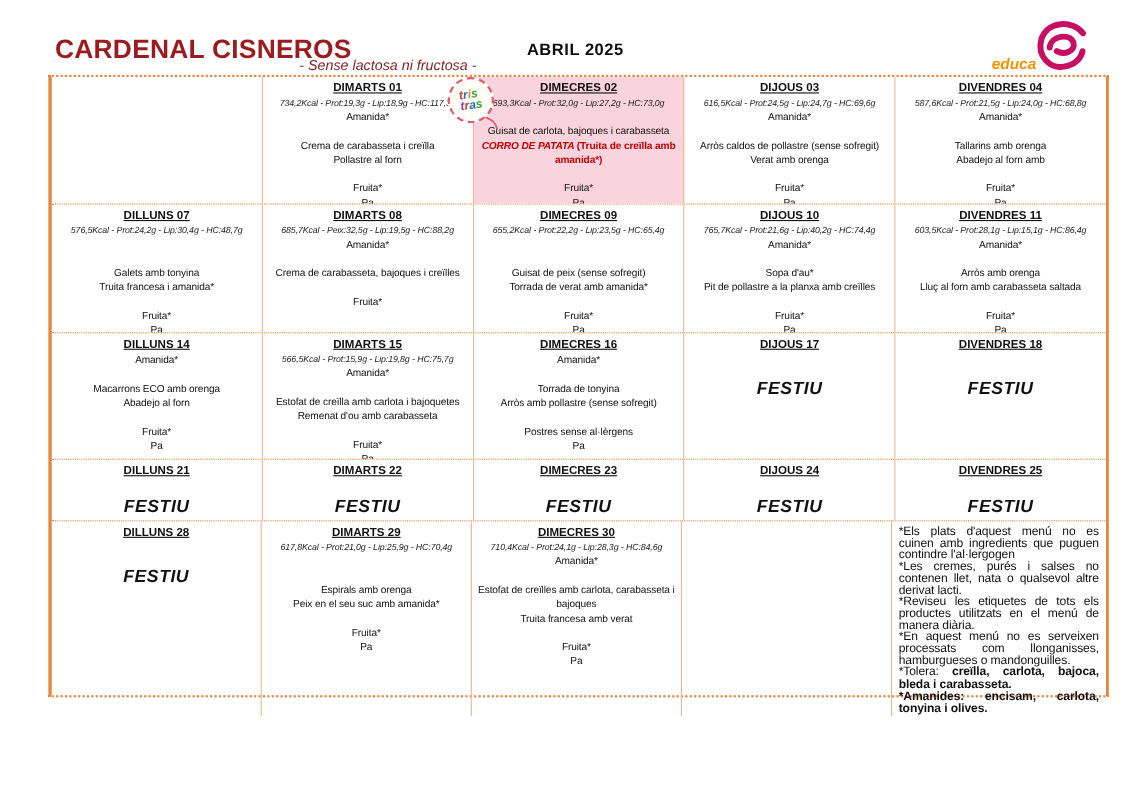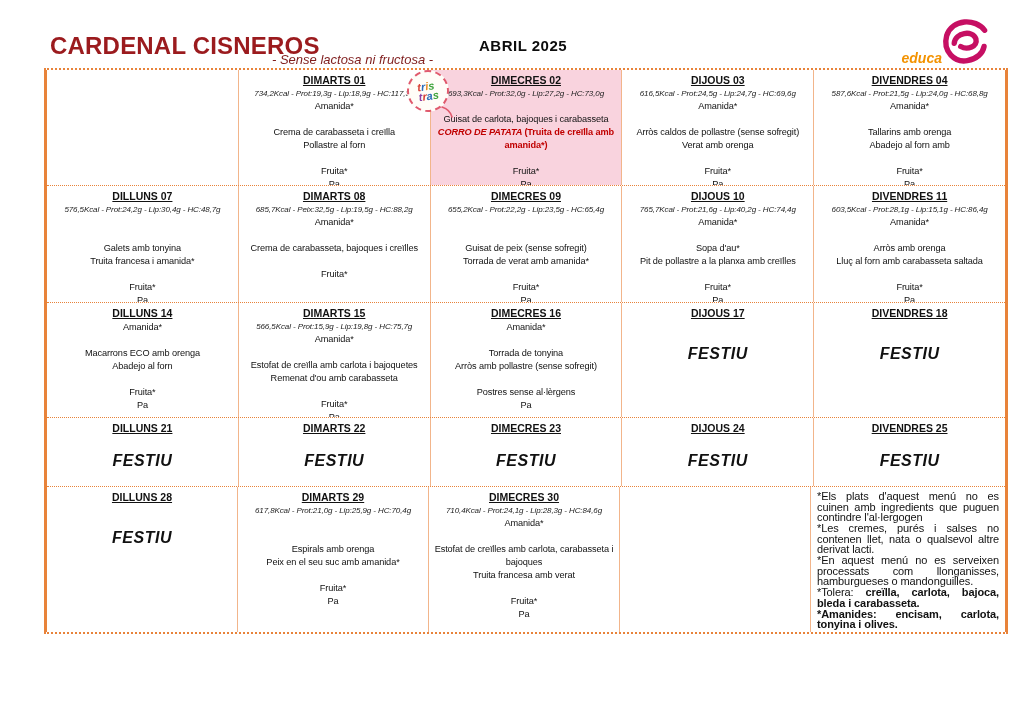--- a/index.html
+++ b/index.html
@@ -255,20 +255,21 @@
         <div class="line">Estofat de creïlles amb carlota, carabasseta i bajoques</div>
         <div class="line">Truita francesa amb verat</div>
         <div class="line">&nbsp;</div>
         <div class="line">Fruita*</div>
         <div class="line">Pa</div>
       </div>
       <div class="cell"></div>
       <div class="cell notes">
         <div class="note-line"><span>*Els plats d'aquest menú no es cuinen amb ingredients que puguen contindre l'al·lergogen</span></div>
         <div class="note-line"><span>*Les cremes, purés i salses no contenen llet, nata o qualsevol altre derivat lacti.</span></div>
+        <div class="note-line"><span>*Reviseu les etiquetes de tots els productes utilitzats en el menú de manera diària.</span></div>
         <div class="note-line"><span>*En aquest menú no es serveixen processats com llonganisses, hamburgueses o mandonguilles.</span></div>
         <div class="note-line"><span>*Tolera: </span><span class="seg-b">creïlla, carlota, bajoca, bleda i carabasseta.</span></div>
         <div class="note-line"><span class="seg-b">*Amanides: encisam, carlota, tonyina i olives.</span></div>
       </div>
     </div>
   </div>
 
 <div class="sticker">
   <div id="sticker-words">
       <div class="stw"><span style="color: rgb(214, 58, 47);">t</span><span style="color: rgb(43, 108, 184);">r</span><span style="color: rgb(232, 138, 31);">i</span><span style="color: rgb(63, 164, 60);">s</span></div>

